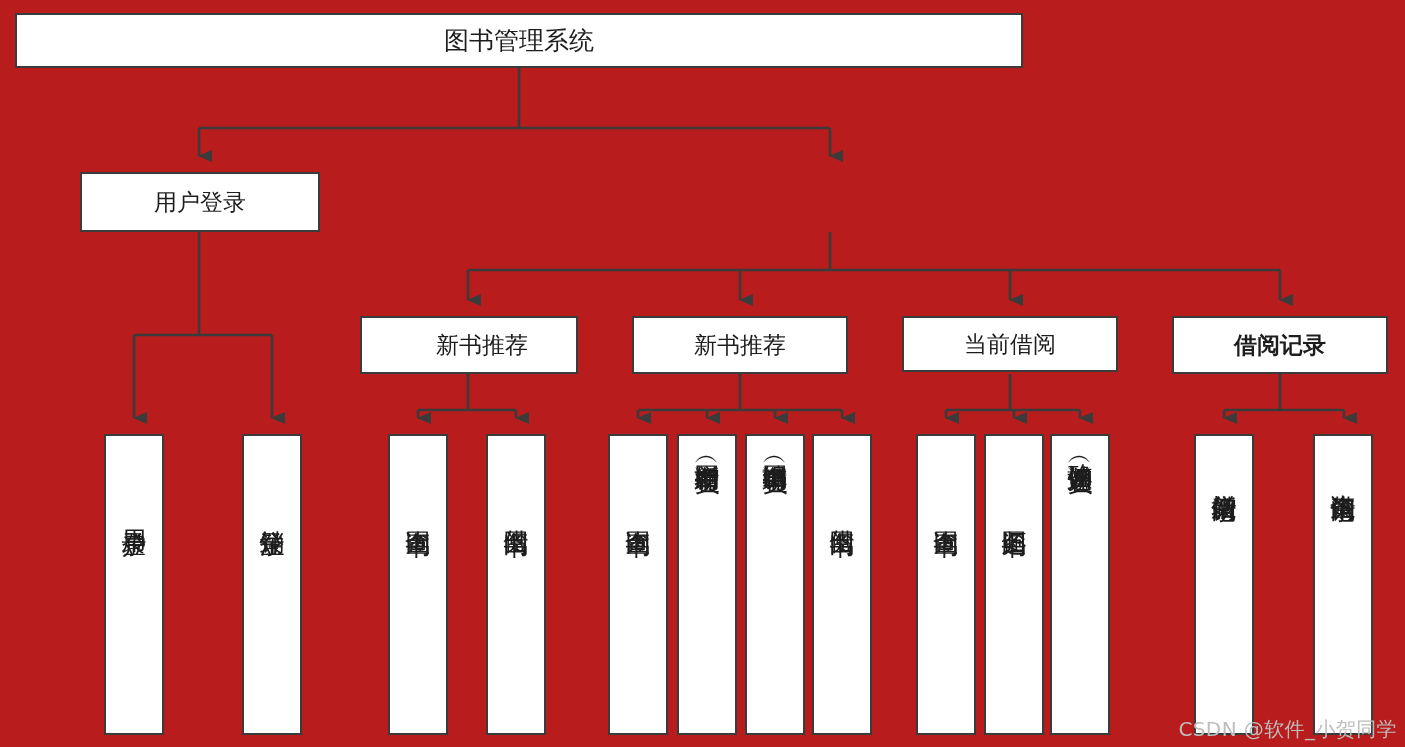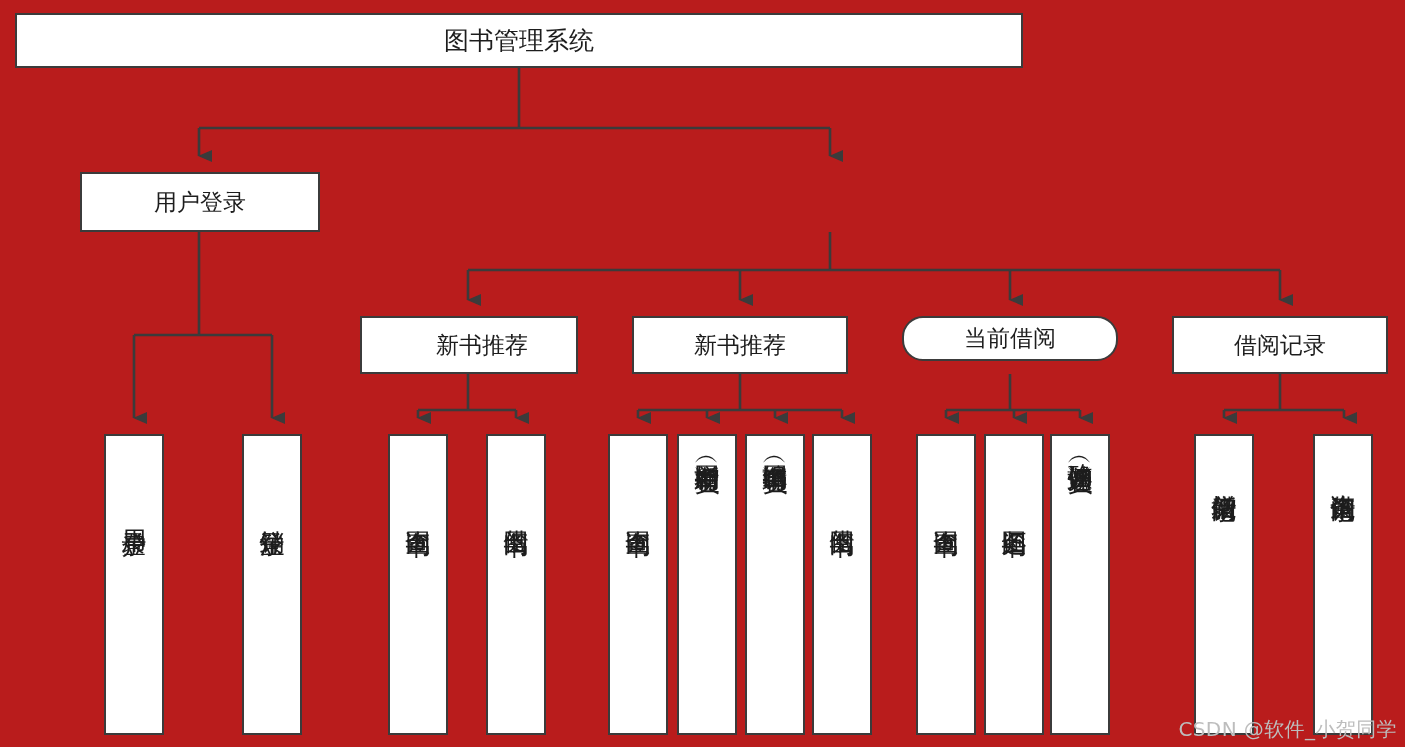--- a/index.html
+++ b/index.html
@@ -124,22 +124,22 @@
       <path d="M 1344 410 L 1344 418" marker-end="url(#arrow)"></path>
     </g>
   </svg>
 
   <div class="node root" style="left:15px; top:13px; width:1008px; height:55px;">图书管理系统</div>
 
   <div class="node lvl1" style="left:80px; top:172px; width:240px; height:60px;">用户登录</div>
 
   <div class="node lvl2" style="left:360px; top:316px; width:218px; height:58px;padding-left:26px;">新书推荐</div>
   <div class="node lvl2" style="left:632px; top:316px; width:216px; height:58px;">新书推荐</div>
-  <div class="node lvl2" style="left:902px; top:316px; width:216px; height:45px;border-radius:21px;">当前借阅</div>
-  <div class="node lvl2" style="left:1172px; top:316px; width:216px; height:58px;">借阅记录</div>
+  <div class="node lvl2" style="left:902px; top:316px; width:216px; height:56px;">当前借阅</div>
+  <div class="node lvl2" style="left:1172px; top:316px; width:216px; height:58px;font-weight:bold;">借阅记录</div>
 
   <div class="node leaf" style="left:104px; top:434px; width:60px; height:301px;">
     <span class="vtext" style="margin-top:68px;">用户登录</span>
   </div>
   <div class="node leaf" style="left:242px; top:434px; width:60px; height:301px;">
     <span class="vtext" style="margin-top:68px;">注销登录</span>
   </div>
 
   <div class="node leaf" style="left:388px; top:434px; width:60px; height:301px;">
     <span class="vtext" style="margin-top:68px;">查询图书</span>

